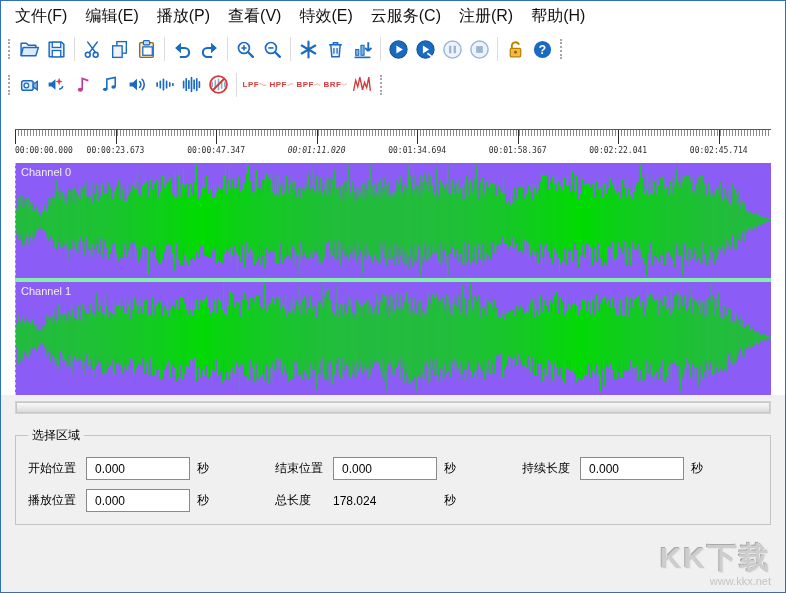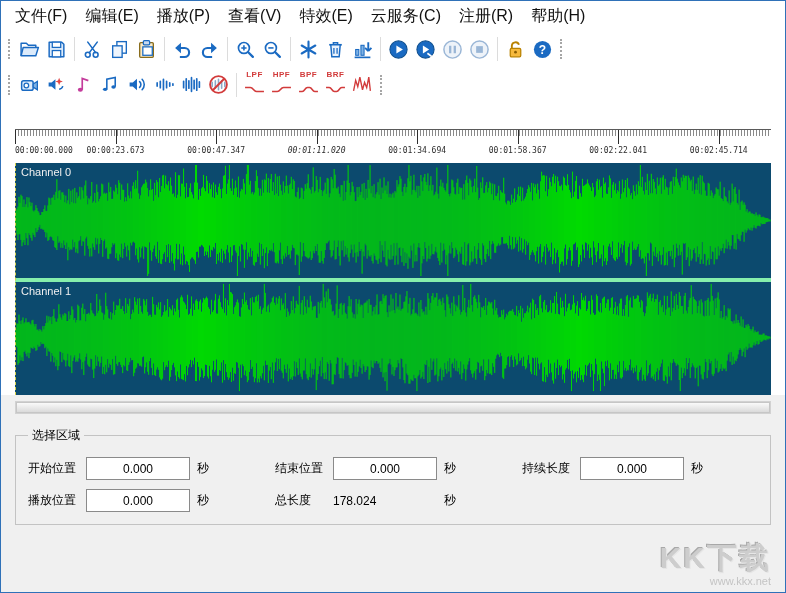--- a/index.html
+++ b/index.html
@@ -20,57 +20,57 @@
   .menu-item{padding:5px 9px;color:#111;}
 
   
   .toolbar{flex:0 0 34px;display:flex;align-items:center;background:#fff;padding-left:3px;}
   .toolbar.second{flex:0 0 37px;}
   .tgrip{height:20px;border-left:2px dotted #a6a6a6;margin:0 6px 0 4px;}
   .tsep{width:1px;height:24px;background:#dcdcdc;margin:0 4px;}
   .tbtn{width:27px;height:29px;display:flex;align-items:center;justify-content:center;}
   .tbtn .ticon{display:inline-flex;align-items:center;justify-content:center;}
   .tbtn svg{width:21px;height:21px;}
-  .fwrap{display:flex;flex-direction:column;align-items:center;width:24px;}
+  .fwrap{display:flex;align-items:center;width:24px;}
   .flabel{font-size:8px;font-weight:bold;color:#d23b3b;line-height:9px;letter-spacing:.5px;}
   .fcurve{width:20px;height:9px;}
   .spacer{flex:0 0 26px;background:#fff;}
 
   
   .ruler{flex:0 0 34px;margin:0 14px;position:relative;background:#fff;}
   .ruler-ticks{position:absolute;top:0;left:0;right:0;height:14px;border-top:1px solid #5a5a5a;
     background:repeating-linear-gradient(to right,#8a8a8a 0,#8a8a8a 1px,transparent 1px,transparent 3px);
     background-size:100% 6px;background-repeat:no-repeat;}
   .ruler-tick{position:absolute;top:0;width:1px;height:14px;background:#2d2d2d;}
   .ruler-label{position:absolute;top:17px;font-size:8px;color:#2d2d2d;white-space:nowrap;
     font-family:"DejaVu Sans Mono",monospace;transform:translateX(-50%);}
   .ruler-label.first{transform:none;}
 
   
-  .wave-area{flex:0 0 232px;margin:0 14px;background:#0c4a6e;position:relative;}
+  .wave-area{flex:0 0 232px;margin:0 14px;background:#8b5cf6;position:relative;}
   .channel{height:115px;position:relative;overflow:hidden;}
   .channel + .channel{border-top:4px solid #86efac;}
   .channel svg{position:absolute;left:0;top:0;width:100%;height:100%;}
   .channel-label{position:absolute;top:3px;left:6px;color:#f0f0f0;font-size:11px;z-index:2;}
   .playhead{position:absolute;top:0;bottom:0;left:0;width:0;border-left:1px dashed #d9d24a;z-index:3;}
 
   
   .scroll-strip{flex:0 0 24px;padding:6px 14px 3px;background:#f0f0f0;}
   .scroll-track{height:13px;background:#e9e9e9;border:1px solid #d2d2d2;}
   .scroll-thumb{height:100%;width:100%;background:linear-gradient(#fafafa,#dadada);border:1px solid #c6c6c6;}
 
   
   .bottom-panel{flex:1;background:#f0f0f0;position:relative;padding:8px 14px 0;}
   fieldset.selection{border:1px solid #c3c3c3;padding:4px 12px 12px;background:#f0f0f0;}
   fieldset.selection legend{font-size:12px;padding:0 4px;color:#000;}
   .field-row{display:flex;align-items:center;justify-content:space-between;margin-top:9px;}
   .fgroup{display:flex;align-items:center;width:236px;}
   .fgroup .flab{width:58px;font-size:12px;color:#000;flex:0 0 58px;}
   .fgroup input{width:104px;height:23px;border:1px solid #8a8a8a;background:#fff;font-size:12px;
-    text-align:center;padding:0 8px;font-family:inherit;}
+    text-align:left;padding:0 8px;font-family:inherit;}
   .fgroup .unit{margin-left:7px;font-size:12px;}
   .fgroup .tval{width:104px;text-align:left;font-size:12px;padding-right:4px;}
   .fgroup.empty{visibility:hidden;}
 
   
   .watermark{position:absolute;right:14px;bottom:5px;text-align:right;}
   .wm-title{font-size:30px;font-weight:bold;color:#cdcdcd;letter-spacing:2px;line-height:32px;
     text-shadow:1px 1px 0 #e6e6e6,-1px -1px 0 #a8a8a8;}
   .wm-url{font-size:11px;color:#c4c4c4;margin-top:1px;}
 </style>

